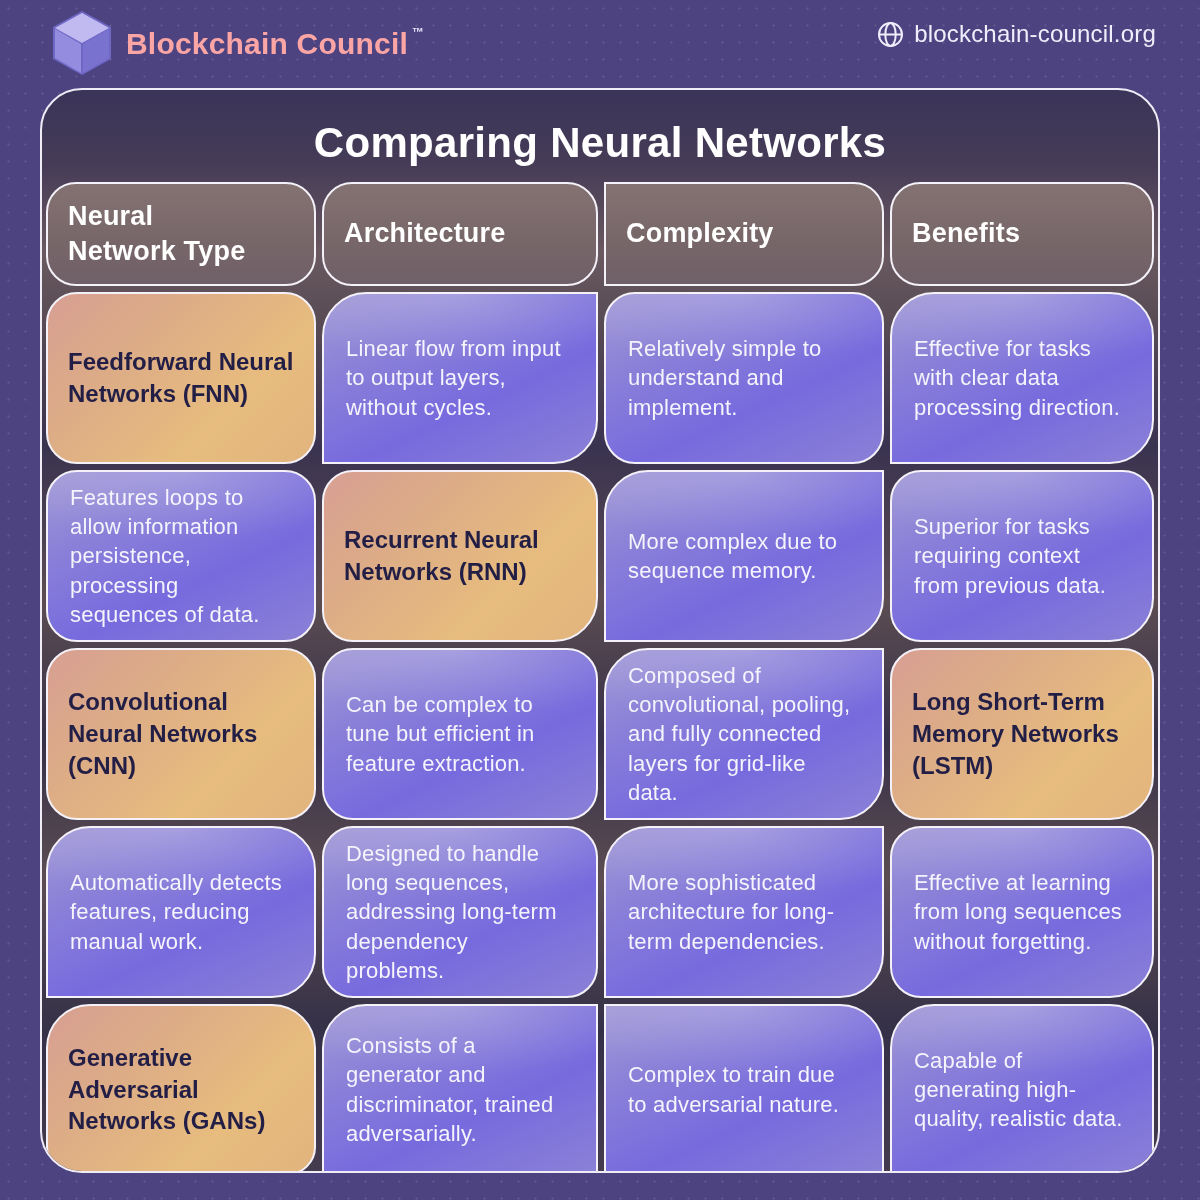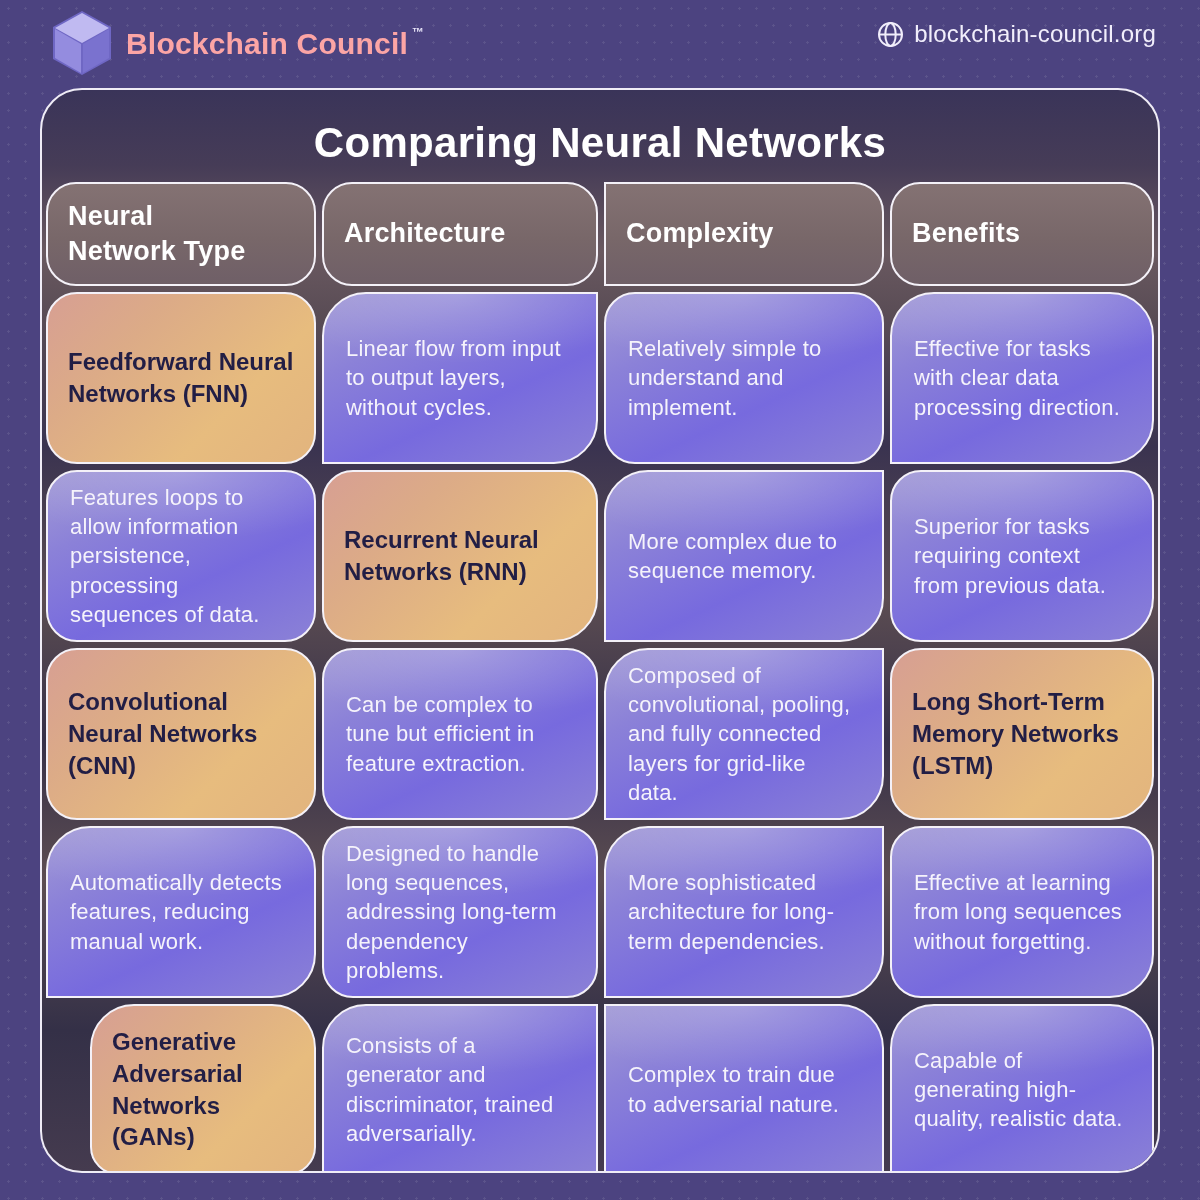--- a/index.html
+++ b/index.html
@@ -67,21 +67,21 @@
   
   .rtl { border-top-left-radius:44px; }
   .rtr { border-top-right-radius:44px; }
   .rbl { border-bottom-left-radius:44px;border-radius:31px; }
   .rbr { border-bottom-right-radius:44px; }
   .hdr.rtl { border-top-left-radius:30px; }
   .hdr.rtr { border-top-right-radius:30px; }
   .hdr.rbl { border-bottom-left-radius:30px; }
   .hdr.rbr { border-bottom-right-radius:30px; }
   .rbl-s { border-bottom-left-radius:28px; }
-  .rbr-s { border-bottom-right-radius:28px;margin-left:44px; }
+  .rbr-s { border-bottom-right-radius:28px; }
 </style>
 </head>
 <body>
 
 <div class="topbar">
   <div class="brand">
     <svg class="brand-cube" viewBox="0 0 60 66">
       <polygon points="30,1 59,17 59,49 30,65 1,49 1,17" fill="#6f67c4"></polygon>
       <polygon points="30,3 57,18 30,33 3,18" fill="#c0baf1"></polygon>
       <polygon points="3,19 29,34 29,63 3,48" fill="#948cdf"></polygon>

